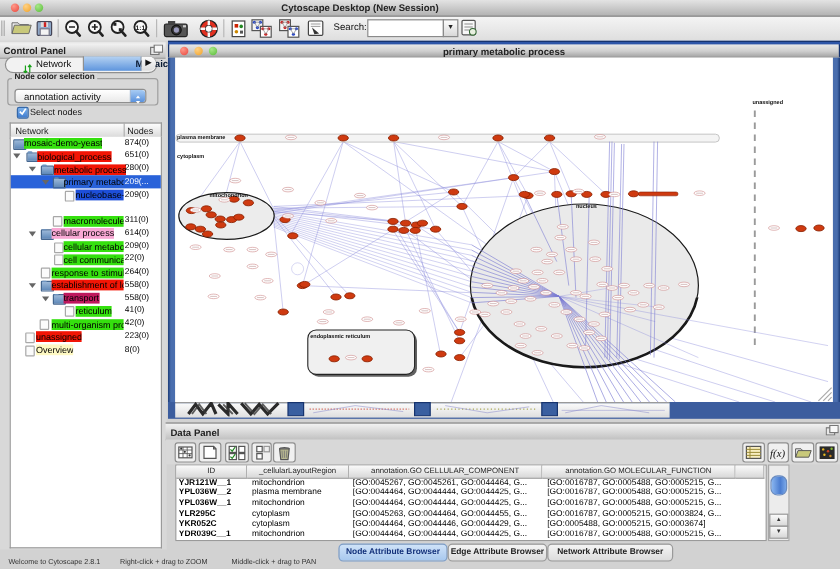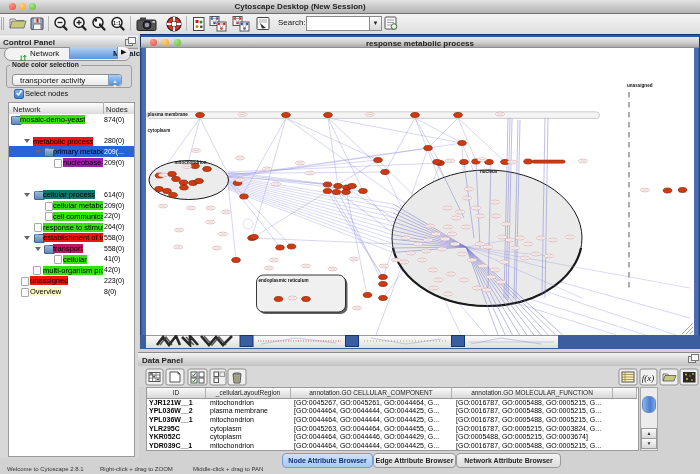--- a/index.html
+++ b/index.html
@@ -147,21 +147,21 @@
       <path d="M5.8 7.5 L5.8 1.5 M4.4 3 L5.8 1.2 L7.2 3" stroke="#18a018" stroke-width="1" fill="none"></path>
     </svg></div>
 <div class="abs" style="left:30px;top:48.5px;font-size:8px;color:#111;">Network</div>
 <div class="abs" style="left:69px;top:47px;width:48px;height:12px;background:linear-gradient(#b5d2f2,#5e95dd);border-left:1px solid #8f8f8f;"></div>
 <div class="abs" style="left:80px;top:48.5px;font-size:8px;font-weight:bold;color:#0a1a33;margin-left:33px;">Mosaic</div>
 <div class="abs" style="left:117px;top:47px;width:12px;height:12px;background:linear-gradient(#fdfdfd,#dcdcdc);border-left:1px solid #8f8f8f;border-radius:0 7px 7px 0;"></div>
 <div class="abs" style="left:121px;top:48px;font-size:7px;color:#111;">▶</div>
 <div class="abs groupbox"></div>
 <div class="abs grouplabel">Node color selection</div>
 <div class="abs combo">
-    <span>transporter activity</span>
+    <span>annotation activity</span>
   <div class="combocap"><svg width="12" height="10">
         <path d="M6 1.5 L7.8 3.8 L4.2 3.8 Z" fill="#fff"></path>
         <path d="M6 8.5 L7.8 6.2 L4.2 6.2 Z" fill="#fff"></path>
       </svg></div>
 </div>
 <div class="abs chk">
     <svg width="8" height="8" style="position:absolute;left:0;top:-1px;">
       <path d="M1.5 4 L3.5 6 L6.5 1.5" stroke="#fff" stroke-width="1.4" fill="none"></path>
     </svg>
   </div>
@@ -169,41 +169,52 @@
 <div class="abs treehead"></div>
 <div class="abs" style="left:13px;top:104.5px;font-size:7.5px;color:#222;">Network</div>
 <div class="abs" style="left:103px;top:102px;width:1px;height:12px;background:#b0b0b0;"></div>
 <div class="abs" style="left:106px;top:104.5px;font-size:7.5px;color:#222;">Nodes</div>
 <div class="abs treebox" id="treebox">
     <div class="trow" style="top:0.00px;">
       <span class="fold" style="left:2px;"></span>
       <span class="lbl" style="left:11px;max-width:83px;background:#35e00e;text-align:right;">mosaic-demo-yeast</span>
       <span class="num" style="">874(0)</span>
     </div>
+    <div class="trow" style="top:10.75px;">
+      <span class="arr" style="left:2px;"></span>
+      <span class="fold" style="left:13px;"></span>
+      <span class="lbl" style="left:22px;max-width:72px;background:#f21505;">biological_process</span>
+      <span class="num" style="">651(0)</span>
+    </div>
     <div class="trow" style="top:21.50px;">
       <span class="arr" style="left:15px;"></span>
       <span class="fold" style="left:25px;"></span>
-      <span class="lbl" style="left:24px;max-width:60px;background:#f21505;">metabolic process</span>
+      <span class="lbl" style="left:36px;max-width:60px;background:#f21505;">metabolic process</span>
       <span class="num" style="">280(0)</span>
     </div>
     <div class="trow" style="top:32.25px;background:#2962d9;">
       <span class="arr" style="left:26px;"></span>
       <span class="fold" style="left:35px;"></span>
       <span class="lbl" style="left:44px;max-width:50px;">primary metabo</span>
       <span class="num" style="color:#fff;">209(...</span>
     </div>
     <div class="trow" style="top:43.00px;">
       <span class="doc" style="left:45px;"></span>
-      <span class="lbl" style="left:54px;max-width:40px;background:#a21caf;">nucleobase-</span>
+      <span class="lbl" style="left:54px;max-width:40px;background:#1d4ed8;">nucleobase-</span>
       <span class="num" style="">209(0)</span>
+    </div>
+    <div class="trow" style="top:64.50px;">
+      <span class="doc" style="left:35px;"></span>
+      <span class="lbl" style="left:44px;max-width:50px;background:#35e00e;">macromolecule</span>
+      <span class="num" style="">311(0)</span>
     </div>
     <div class="trow" style="top:75.25px;">
       <span class="arr" style="left:15px;"></span>
       <span class="fold" style="left:25px;"></span>
-      <span class="lbl" style="left:34px;max-width:60px;background:#0f766e;">cellular process</span>
+      <span class="lbl" style="left:34px;max-width:60px;background:#f9a8d4;">cellular process</span>
       <span class="num" style="">614(0)</span>
     </div>
     <div class="trow" style="top:86.00px;">
       <span class="doc" style="left:36px;"></span>
       <span class="lbl" style="left:44px;max-width:50px;background:#35e00e;">cellular metabol</span>
       <span class="num" style="">209(0)</span>
     </div>
     <div class="trow" style="top:96.75px;">
       <span class="doc" style="left:36px;"></span>
       <span class="lbl" style="left:44px;max-width:50px;background:#35e00e;">cell communicat</span>
@@ -221,21 +232,21 @@
       <span class="num" style="">558(0)</span>
     </div>
     <div class="trow" style="top:129.00px;">
       <span class="arr" style="left:26px;"></span>
       <span class="fold" style="left:35px;"></span>
       <span class="lbl" style="left:44px;max-width:50px;background:#be185d;">transport</span>
       <span class="num" style="">558(0)</span>
     </div>
     <div class="trow" style="top:139.75px;">
       <span class="doc" style="left:45px;"></span>
-      <span class="lbl" style="left:54px;max-width:40px;background:#35e00e;">cellular</span>
+      <span class="lbl" style="left:54px;max-width:40px;background:#35e00e;">reticulum</span>
       <span class="num" style="">41(0)</span>
     </div>
     <div class="trow" style="top:150.50px;">
       <span class="doc" style="left:24px;"></span>
       <span class="lbl" style="left:34px;max-width:60px;background:#35e00e;">multi-organism pro</span>
       <span class="num" style="">42(0)</span>
     </div>
     <div class="trow" style="top:161.25px;">
       <span class="doc" style="left:12px;"></span>
       <span class="lbl" style="left:21px;max-width:73px;background:#f21505;">unassigned</span>
@@ -246,21 +257,21 @@
       <span class="lbl" style="left:21px;max-width:73px;background:#fef9c3;">Overview</span>
       <span class="num" style="">8(0)</span>
     </div>
   </div>
 
 <div class="abs iwtop"></div>
 <div class="abs iwtitle"></div>
 <div class="abs tl" style="left:150px;top:39px;background:radial-gradient(circle at 35% 30%,#ff9a8a,#e8453c);"></div>
 <div class="abs tl" style="left:162px;top:39px;background:radial-gradient(circle at 35% 30%,#ffd184,#f0a228);"></div>
 <div class="abs tl" style="left:174px;top:39px;background:radial-gradient(circle at 35% 30%,#a8e888,#58bb38);"></div>
-<div class="abs" style="left:140px;top:38.5px;width:560px;text-align:center;font-size:8px;font-weight:bold;color:#222;">response metabolic process</div>
+<div class="abs" style="left:140px;top:38.5px;width:560px;text-align:center;font-size:8px;font-weight:bold;color:#222;">primary metabolic process</div>
 <div class="abs iwl"></div>
 <div class="abs iwr"></div>
 <div class="abs iwb"></div>
 <div class="abs canvas"></div>
 <svg class="abs" style="left:146px;top:48px;" width="548" height="287" id="netsvg">
     <path d="M54 70 L42 115" stroke="#8c8cdc" stroke-width="0.65" fill="none" opacity="0.55"></path>
     <path d="M54 70 L82 126" stroke="#8c8cdc" stroke-width="0.65" fill="none" opacity="0.55"></path>
     <path d="M54 70 L13 127" stroke="#8c8cdc" stroke-width="0.65" fill="none" opacity="0.55"></path>
     <path d="M140 70 L232 112" stroke="#8c8cdc" stroke-width="0.65" fill="none" opacity="0.55"></path>
     <path d="M140 70 L320 199" stroke="#8c8cdc" stroke-width="0.65" fill="none" opacity="0.55"></path>

